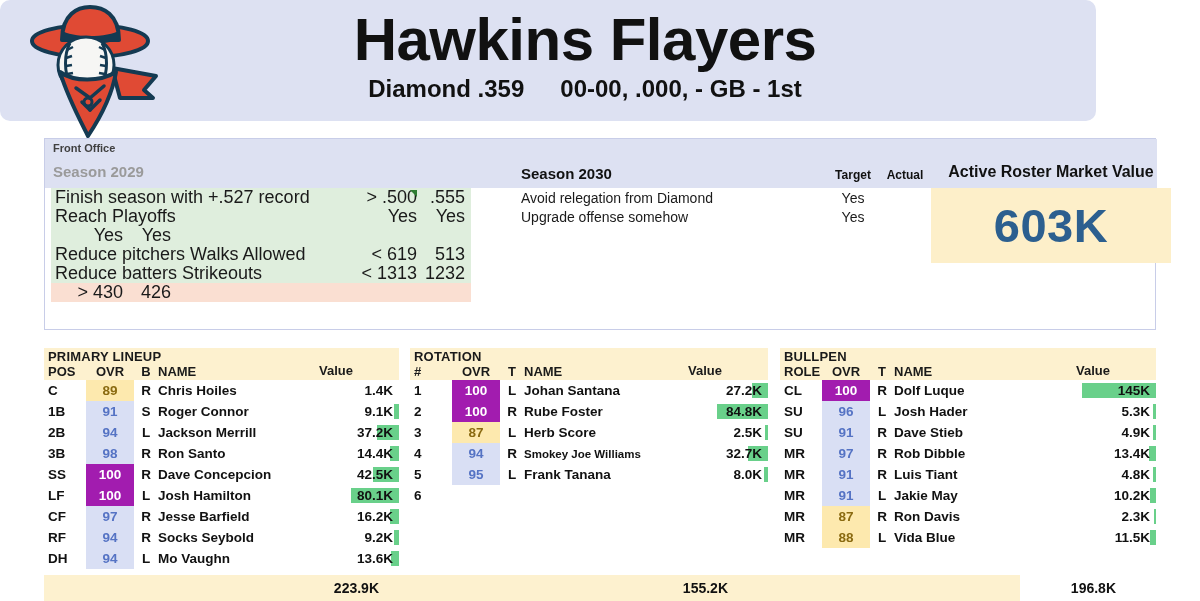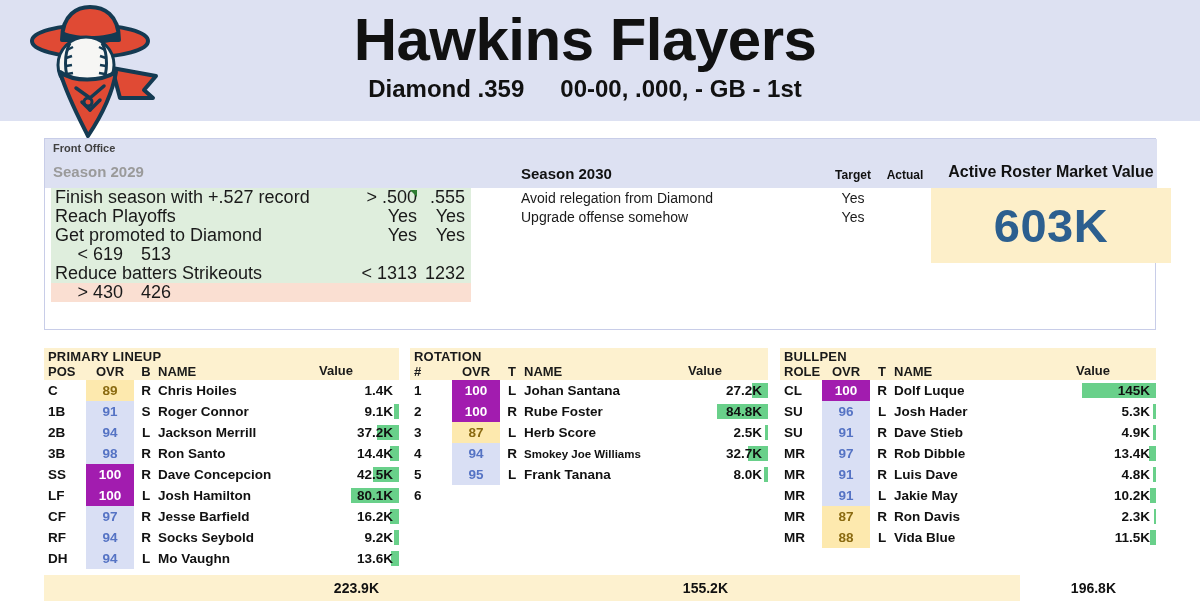--- a/index.html
+++ b/index.html
@@ -7,22 +7,23 @@
   html, body {
     width: 1200px; height: 601px;
     background: #ffffff;
     font-family: "Liberation Sans", sans-serif;
     overflow: hidden;
   }
   .page { position: relative; width: 1200px; height: 601px; background: #fff; }
 
   
   .header {
-    position: absolute; left: 0; top: 0; width: 1200px; height: 121px;
+    position: absolute; left: 0; top: 0; width: 1096px; height: 121px;
     background: #dde1f2;
+    border-radius: 10px;
   }
   .logo-wrap {
     position: absolute; left: 16px; top: 2px; width: 148px; height: 136px;
     overflow: visible;
   }
   .logo-wrap svg { display: block; }
   .title-block {
     position: absolute; left: 185px; top: 6px; width: 800px;
     text-align: center;
   }
@@ -237,25 +238,25 @@
           <span class="goal-target">&gt; .500</span>
           <span class="tri-mark"></span>
           <span class="goal-actual">.555</span>
         </div>
         <div class="goal-row ok">
           <span class="goal-name">Reach Playoffs</span>
           <span class="goal-target">Yes</span>
           <span class="goal-actual">Yes</span>
         </div>
         <div class="goal-row ok">
-          <span class="goal-name">Get promoted to Diamond</span>
           <span class="goal-target">Yes</span>
           <span class="goal-actual">Yes</span>
         </div>
         <div class="goal-row ok">
+          <span class="goal-name">Reduce pitchers Walks Allowed</span>
           <span class="goal-target">&lt; 619</span>
           <span class="goal-actual">513</span>
         </div>
         <div class="goal-row ok">
           <span class="goal-name">Reduce batters Strikeouts</span>
           <span class="goal-target">&lt; 1313</span>
           <span class="goal-actual">1232</span>
         </div>
         <div class="goal-row fail">
           <span class="goal-target">&gt; 430</span>
@@ -515,21 +516,21 @@
             <span class="c-name">Rob Dibble</span>
             <span class="c-val">
               <span class="bar" style="width: 8%;"></span>
               <span class="vnum">13.4K</span>
             </span>
           </div>
           <div class="r">
             <span class="c-pos">MR</span>
             <span class="c-ovr ovr-mid">91</span>
             <span class="c-hand">R</span>
-            <span class="c-name">Luis Dave</span>
+            <span class="c-name">Luis Tiant</span>
             <span class="c-val">
               <span class="bar" style="width: 3%;"></span>
               <span class="vnum">4.8K</span>
             </span>
           </div>
           <div class="r">
             <span class="c-pos">MR</span>
             <span class="c-ovr ovr-mid">91</span>
             <span class="c-hand">L</span>
             <span class="c-name">Jakie May</span>

